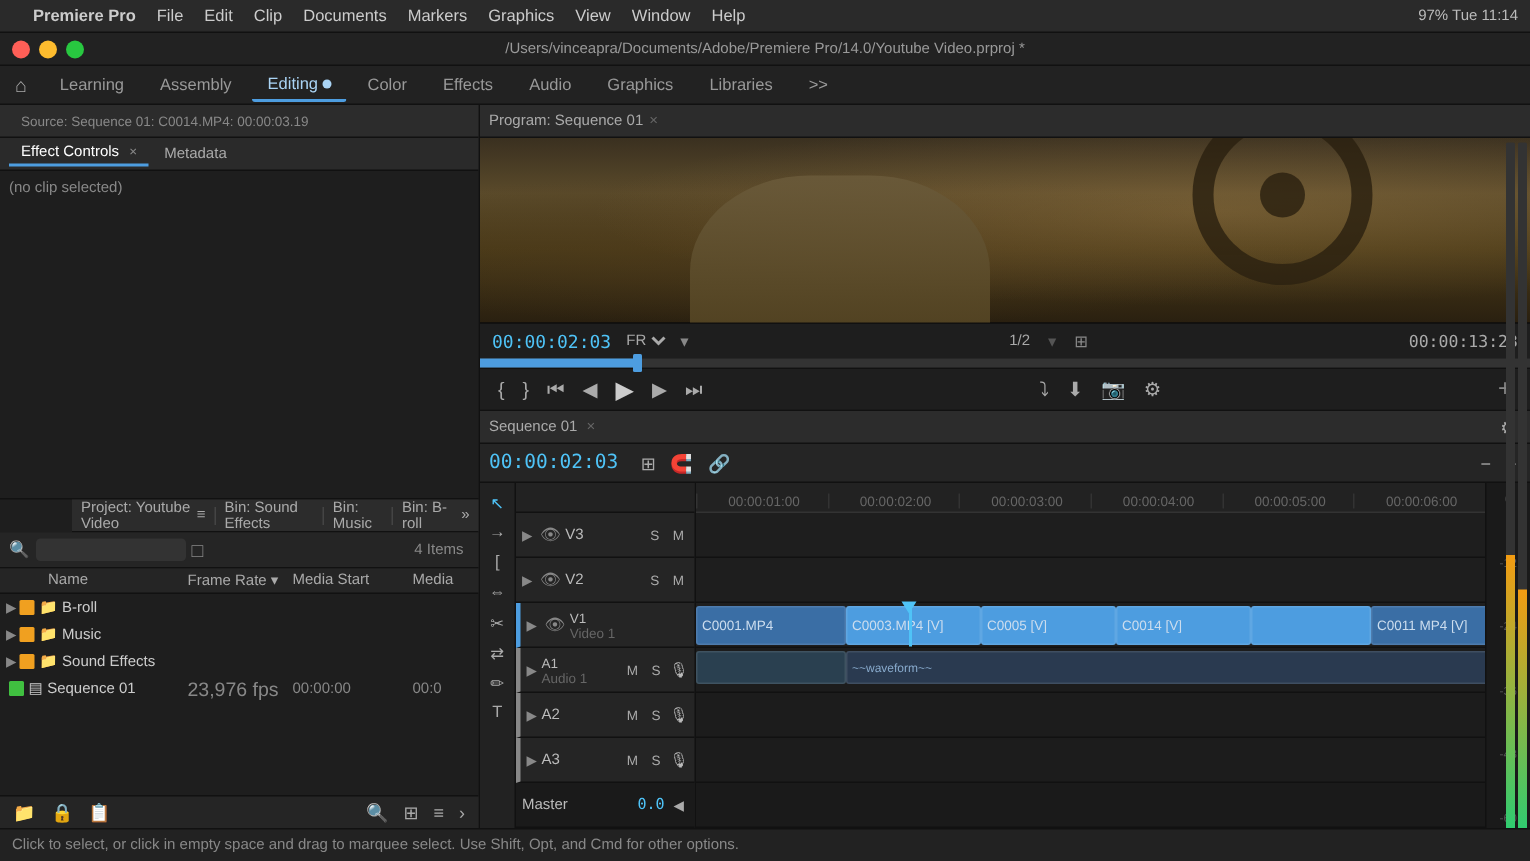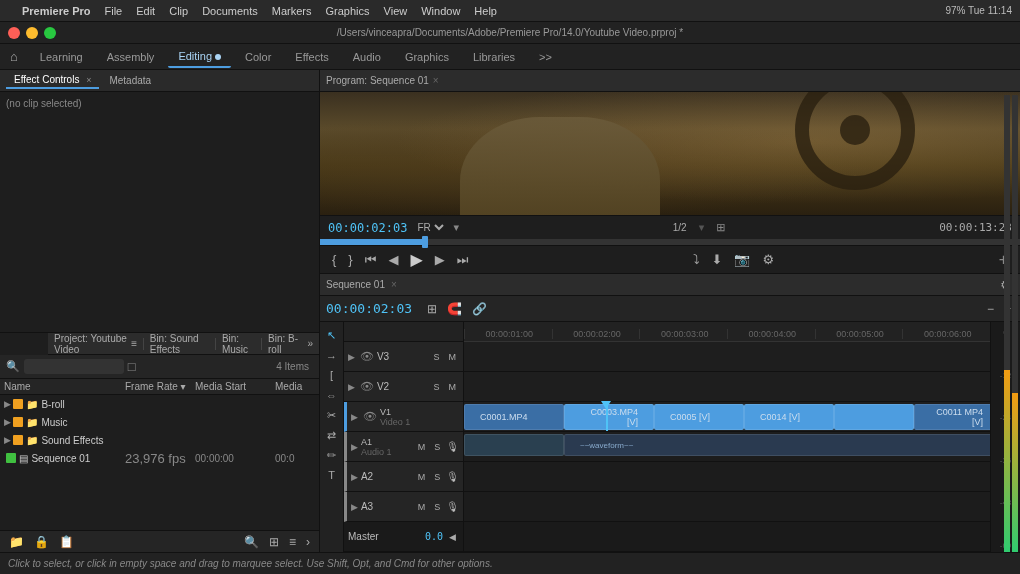--- a/index.html
+++ b/index.html
@@ -155,21 +155,21 @@
     }
     .project-info { font-size: 10px; color: #888; margin-left: auto; padding-right: 4px; }
     .project-table-header {
       display: flex;
       background: #252525;
       border-bottom: 1px solid #111;
       font-size: 10px;
       color: #aaa;
       padding: 2px 4px;
     }
-    .project-table-header .col-name { flex: 1; }
+    .project-table-header .col-name { flex: 1; margin-left: 28px; }
     .project-table-header .col-framerate { width: 70px; }
     .project-table-header .col-mediastart { width: 80px; }
     .project-table-header .col-media { width: 40px; }
 
     .project-list { flex: 1; overflow: hidden; }
     .project-item {
       display: flex;
       align-items: center;
       padding: 2px 4px;
       font-size: 10px;
@@ -201,21 +201,20 @@
       display: flex;
       align-items: center;
       padding: 0 8px;
       font-size: 10px;
       color: #888;
       border-top: 1px solid #111;
       position: absolute;
       bottom: 0;
       left: 0;
       right: 0;
-      font-style: italic;
     }
 
     
     .right-area {
       flex: 1;
       display: flex;
       flex-direction: column;
     }
 
     
@@ -464,21 +463,21 @@
 
     
     .clip {
       position: absolute;
       height: 26px;
       border-radius: 2px;
       overflow: hidden;
       font-size: 9px;
       display: flex;
       align-items: center;
-      padding: 0 15px;
+      padding: 0 3px;
       cursor: pointer;
       border: 1px solid rgba(255,255,255,0.1);
       text-align: right;
     }
     .clip.video-clip { background: #3a6ea5; color: #cde; top: 2px; }
     .clip.video-clip.selected { background: #4d9de0; }
     .clip.audio-clip { background: #2a4a2a; color: #8b8; top: 2px; height: 22px; }
 
     
     .playhead {
@@ -590,20 +589,23 @@
   <span class="workspace-tab">Audio</span>
   <span class="workspace-tab">Graphics</span>
   <span class="workspace-tab">Libraries</span>
   <span class="workspace-tab">&gt;&gt;</span>
 </div>
 
 <div class="main-layout">
 
   <div class="left-panel">
 
+    <div class="panel-tabs">
+      <span class="panel-tab" style="font-size:9px;color:#888;">Source: Sequence 01: C0014.MP4: 00:00:03.19</span>
+    </div>
     <div class="panel-tabs" style="background:#2a2a2a;">
       <span class="panel-tab active">
         <span>Effect Controls</span>
         <span class="close-x">×</span>
       </span>
       <span class="panel-tab">Metadata</span>
     </div>
 
     <div class="effect-controls">
       <span>(no clip selected)</span>

